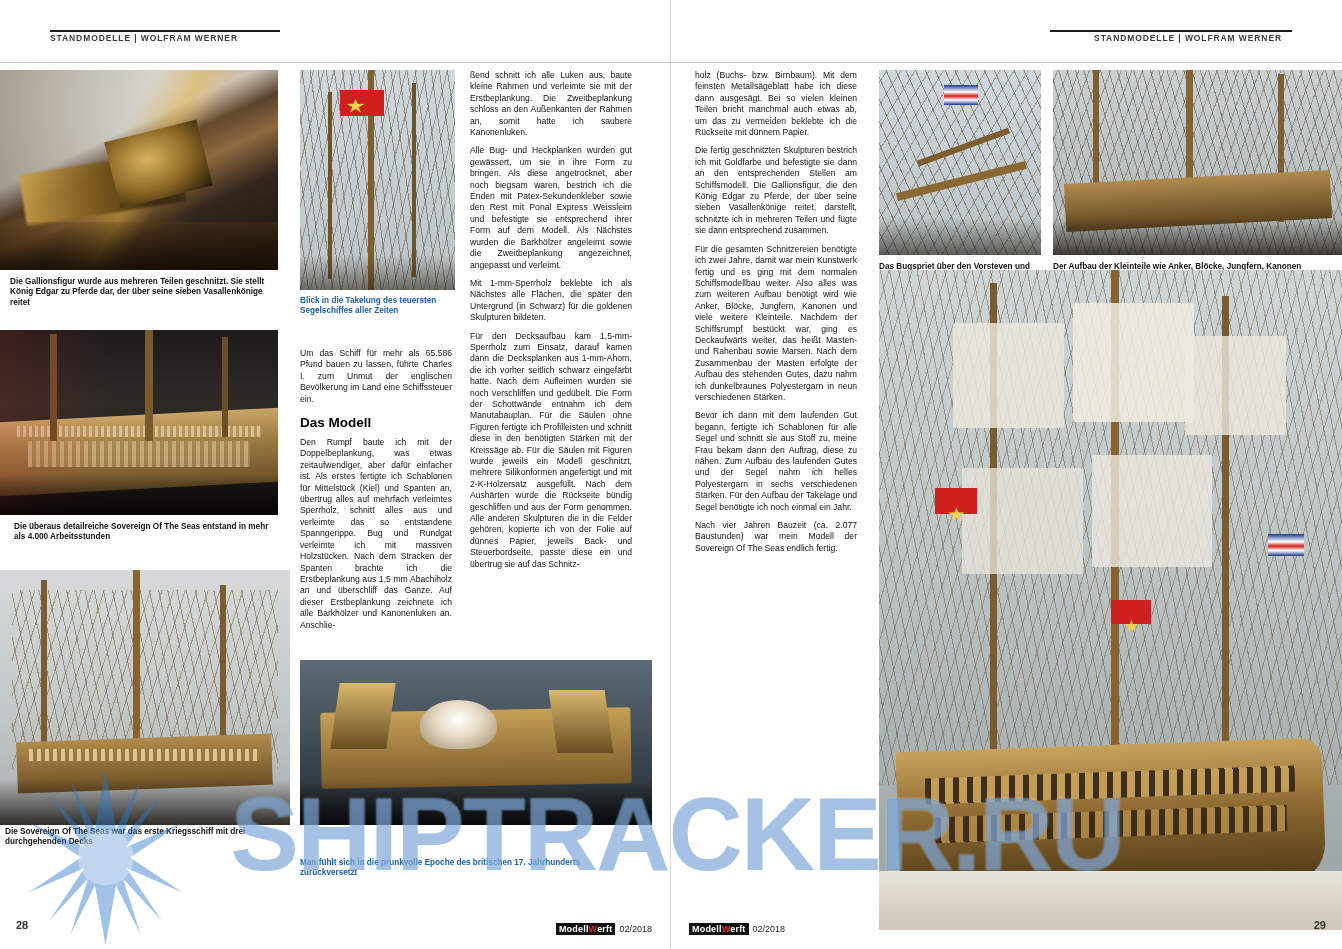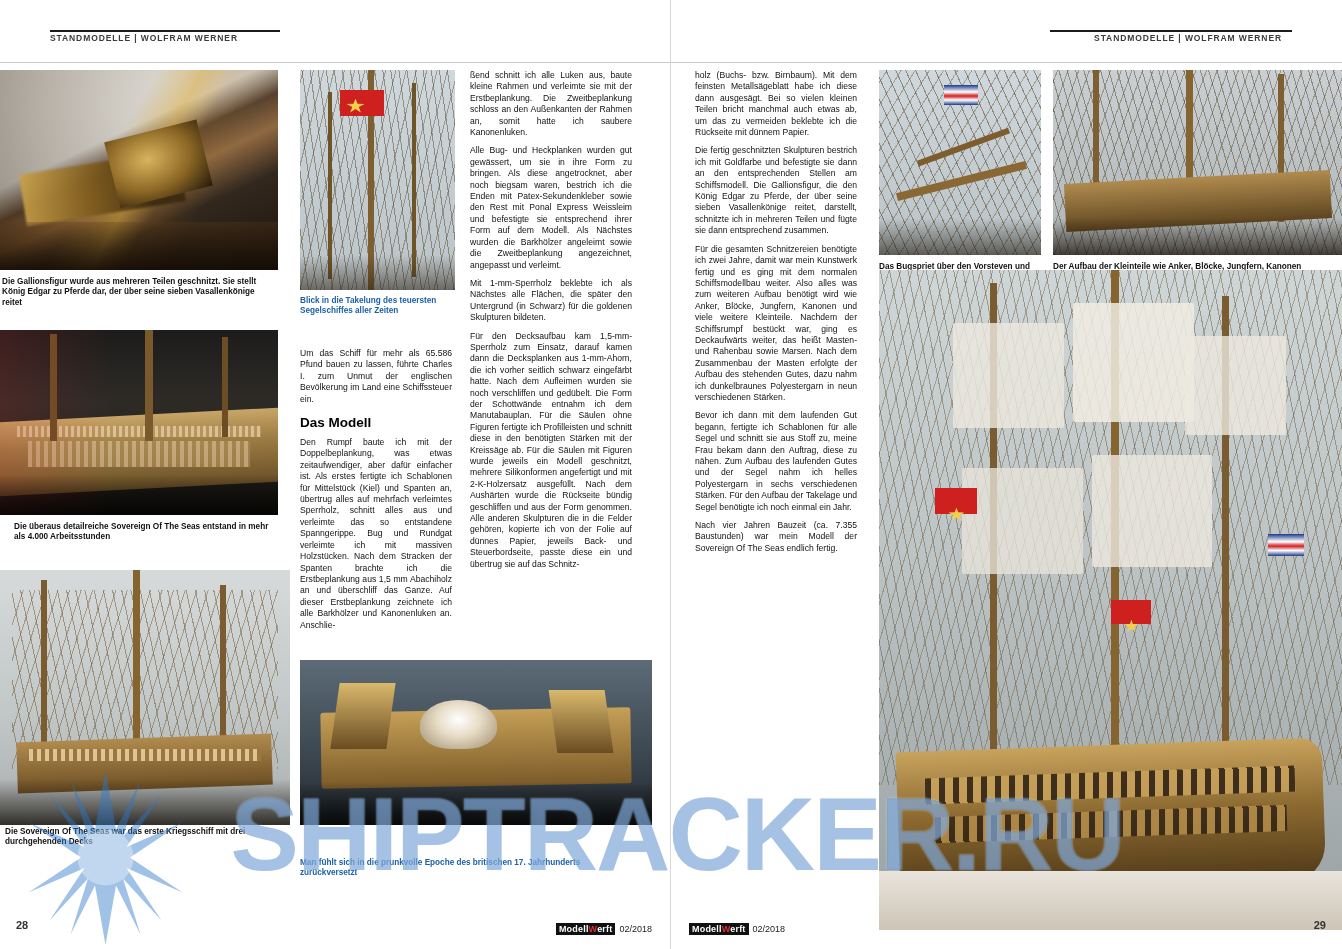--- a/index.html
+++ b/index.html
@@ -93,21 +93,21 @@
         linear-gradient(120deg, rgba(190,140,40,0) 40%, rgba(214,168,60,.55) 52%, rgba(150,100,30,.2) 60%, rgba(0,0,0,0) 72%);"></div>
       <div style="position:absolute;left:8%;top:46%;width:58%;height:26%;
         background:linear-gradient(100deg,#caa24a,#7d5a1d 45%,#3a2a10 80%);
         transform:rotate(-9deg); filter:blur(1px); opacity:.92;"></div>
       <div style="position:absolute;left:40%;top:30%;width:34%;height:34%;
         background:radial-gradient(ellipse at 40% 40%, #d8b45e 0%, #8a6524 55%, #241a0a 100%);
         transform:rotate(-14deg); filter:blur(.6px);"></div>
       <div style="position:absolute;left:0;bottom:0;width:100%;height:24%;
         background:linear-gradient(180deg, rgba(92,60,22,.3), rgba(20,12,5,.9));"></div>
     </div>
-    <div class="cap" style="left:2px; top:277px; width:262px;">Die Gallionsfigur wurde aus mehreren Teilen geschnitzt. Sie stellt König Edgar zu Pferde dar, der über seine sieben Vasallenkönige reitet</div>
+    <div class="cap" style="left:10px; top:277px; width:262px;">Die Gallionsfigur wurde aus mehreren Teilen geschnitzt. Sie stellt König Edgar zu Pferde dar, der über seine sieben Vasallenkönige reitet</div>
 
     <div class="photo" style="left:0px; top:330px; width:278px; height:185px;">
       <div class="ph-inner" style="background:linear-gradient(180deg,#1d1c1b 0%,#2e2b27 40%,#17140f 100%);"></div>
       <div style="position:absolute;left:0;top:46%;width:100%;height:40%;
         background:linear-gradient(180deg,#c8a567 0%, #9d7c44 40%, #6b5128 100%);
         transform:skewY(-3deg);"></div>
       <div style="position:absolute;left:6%;top:52%;width:88%;height:6%;
         background:repeating-linear-gradient(90deg,#e4caa0 0 3px,#b8975f 3px 6px); opacity:.85;"></div>
       <div style="position:absolute;left:10%;top:60%;width:80%;height:14%;
         background:repeating-linear-gradient(90deg,#d8bd92 0 4px,#a98a55 4px 8px); opacity:.7;"></div>
@@ -194,21 +194,21 @@
 
     <div class="rule-top" style="right:50px; top:30px; width:242px;"></div>
     <div class="runhead" style="right:60px;">STANDMODELLE | WOLFRAM WERNER</div>
     <div class="rule-thin" style="left:0px; top:62px; width:671px;"></div>
 
     <div class="col" style="left:24px; top:70px; width:162px;">
       <p class="noindent">holz (Buchs- bzw. Birnbaum). Mit dem feinsten Metallsägeblatt habe ich diese dann ausgesägt. Bei so vielen kleinen Teilen bricht manchmal auch etwas ab, um das zu vermeiden beklebte ich die Rückseite mit dünnem Papier.</p>
       <p>Die fertig geschnitzten Skulpturen bestrich ich mit Goldfarbe und befestigte sie dann an den entsprechenden Stellen am Schiffsmodell. Die Gallionsfigur, die den König Edgar zu Pferde, der über seine sieben Vasallenkönige reitet, darstellt, schnitzte ich in mehreren Teilen und fügte sie dann entsprechend zusammen.</p>
       <p>Für die gesamten Schnitzereien benötigte ich zwei Jahre, damit war mein Kunstwerk fertig und es ging mit dem normalen Schiffsmodellbau weiter. Also alles was zum weiteren Aufbau benötigt wird wie Anker, Blöcke, Jungfern, Kanonen und viele weitere Kleinteile. Nachdem der Schiffsrumpf bestückt war, ging es Deckaufwärts weiter, das heißt Masten- und Rahenbau sowie Marsen. Nach dem Zusammenbau der Masten erfolgte der Aufbau des stehenden Gutes, dazu nahm ich dunkelbraunes Polyestergarn in neun verschiedenen Stärken.</p>
       <p>Bevor ich dann mit dem laufenden Gut begann, fertigte ich Schablonen für alle Segel und schnitt sie aus Stoff zu, meine Frau bekam dann den Auftrag, diese zu nähen. Zum Aufbau des laufenden Gutes und der Segel nahm ich helles Polyestergarn in sechs verschiedenen Stärken. Für den Aufbau der Takelage und Segel benötigte ich noch einmal ein Jahr.</p>
-      <p>Nach vier Jahren Bauzeit (ca. 7.355 Baustunden) war mein Modell der Sovereign Of The Seas endlich fertig.</p>
+      <p>Nach vier Jahren Bauzeit (ca. 2.077 Baustunden) war mein Modell der Sovereign Of The Seas endlich fertig.</p>
     </div>
 
     <div class="photo" style="left:208px; top:70px; width:162px; height:185px;">
       <div class="ph-inner sky"></div>
       <div style="position:absolute;inset:0;
         background:
           repeating-linear-gradient(66deg, rgba(95,72,40,.55) 0 1px, rgba(255,255,255,0) 1px 9px),
           repeating-linear-gradient(-58deg, rgba(95,72,40,.4) 0 1px, rgba(255,255,255,0) 1px 12px);"></div>
       <div style="position:absolute;left:40%;top:8%;width:34px;height:20px;
         background:linear-gradient(180deg,#1b3a8a 0%,#fff 35%,#cf2020 55%,#fff 75%,#1b3a8a 100%);"></div>

